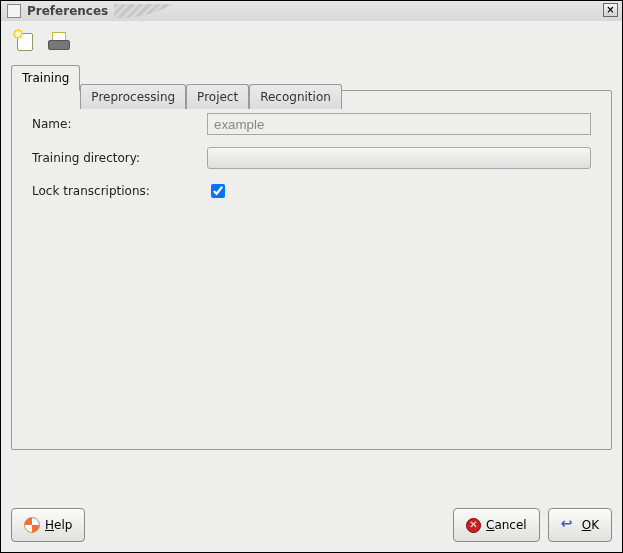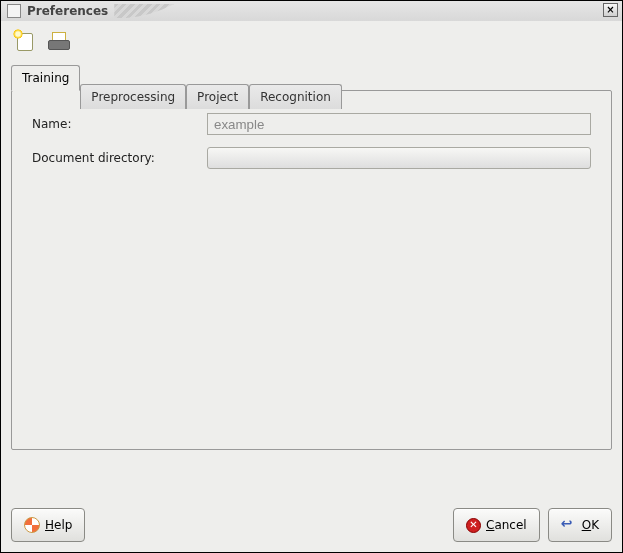--- a/index.html
+++ b/index.html
@@ -322,23 +322,29 @@
         <div class="tab"><span>Recognition</span></div>
       </div>
       <div class="tab-page">
         <div class="form-row">
           <div class="label">Name:</div>
           <div class="field">
             <input type="text" class="flat" readonly="" value="example" style="">
           </div>
         </div>
         <div class="form-row">
-          <div class="label">Document directory:</div>
+          <div class="label">Training directory:</div>
           <div class="field">
             <div class="combo-like"></div>
+          </div>
+        </div>
+        <div class="form-row">
+          <div class="label">Lock transcriptions:</div>
+          <div class="field">
+            <input type="checkbox" class="chk" checked="" style="">
           </div>
         </div>
       </div>
     </div>
 
     <div class="button-bar">
       <div class="btn">
         <span class="icon-help"></span>
         <span class="btxt"><u>H</u><span>elp</span></span>
       </div>

